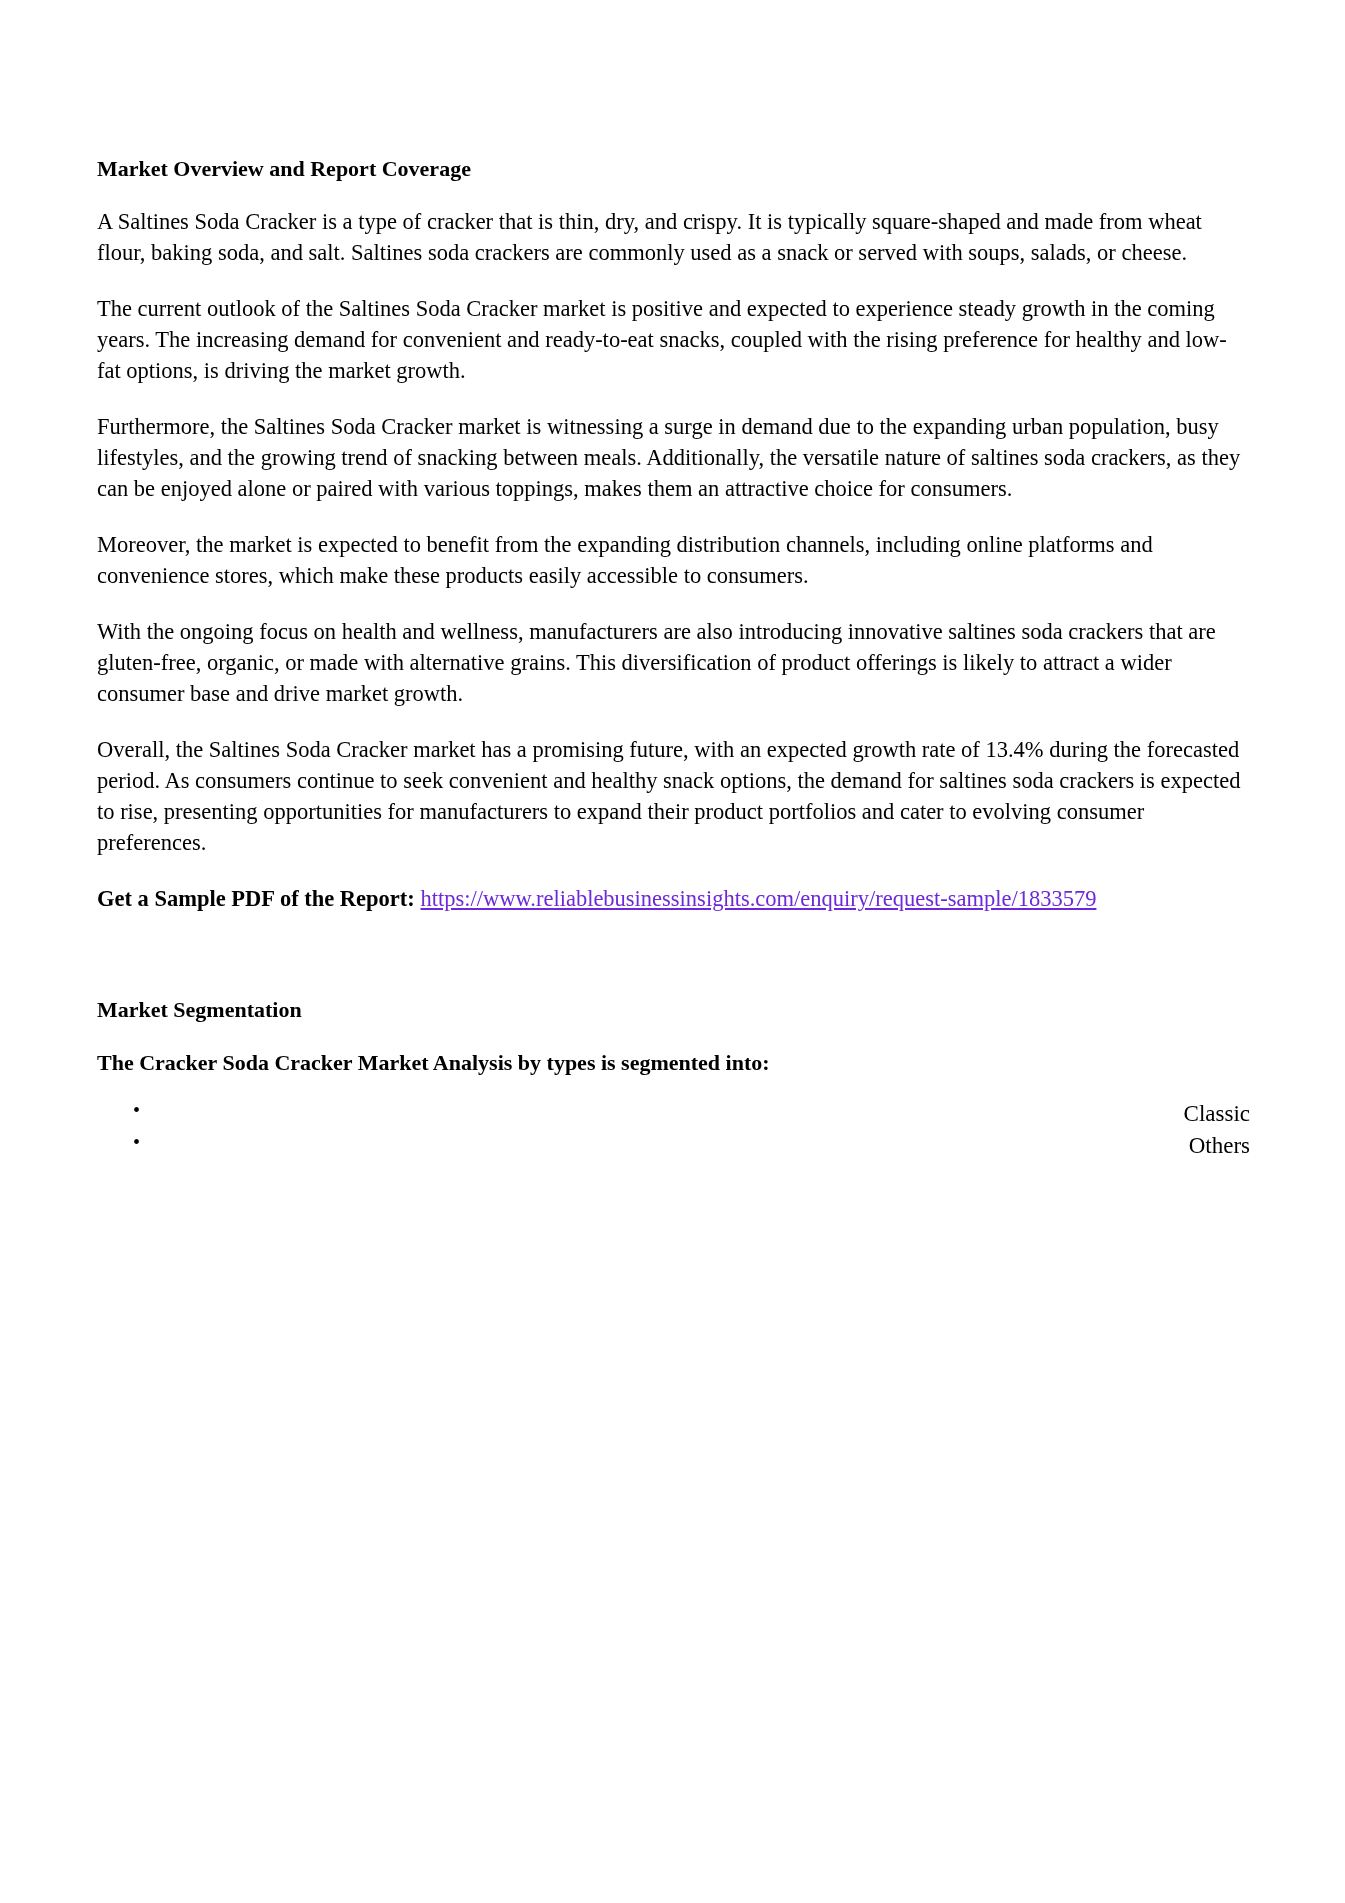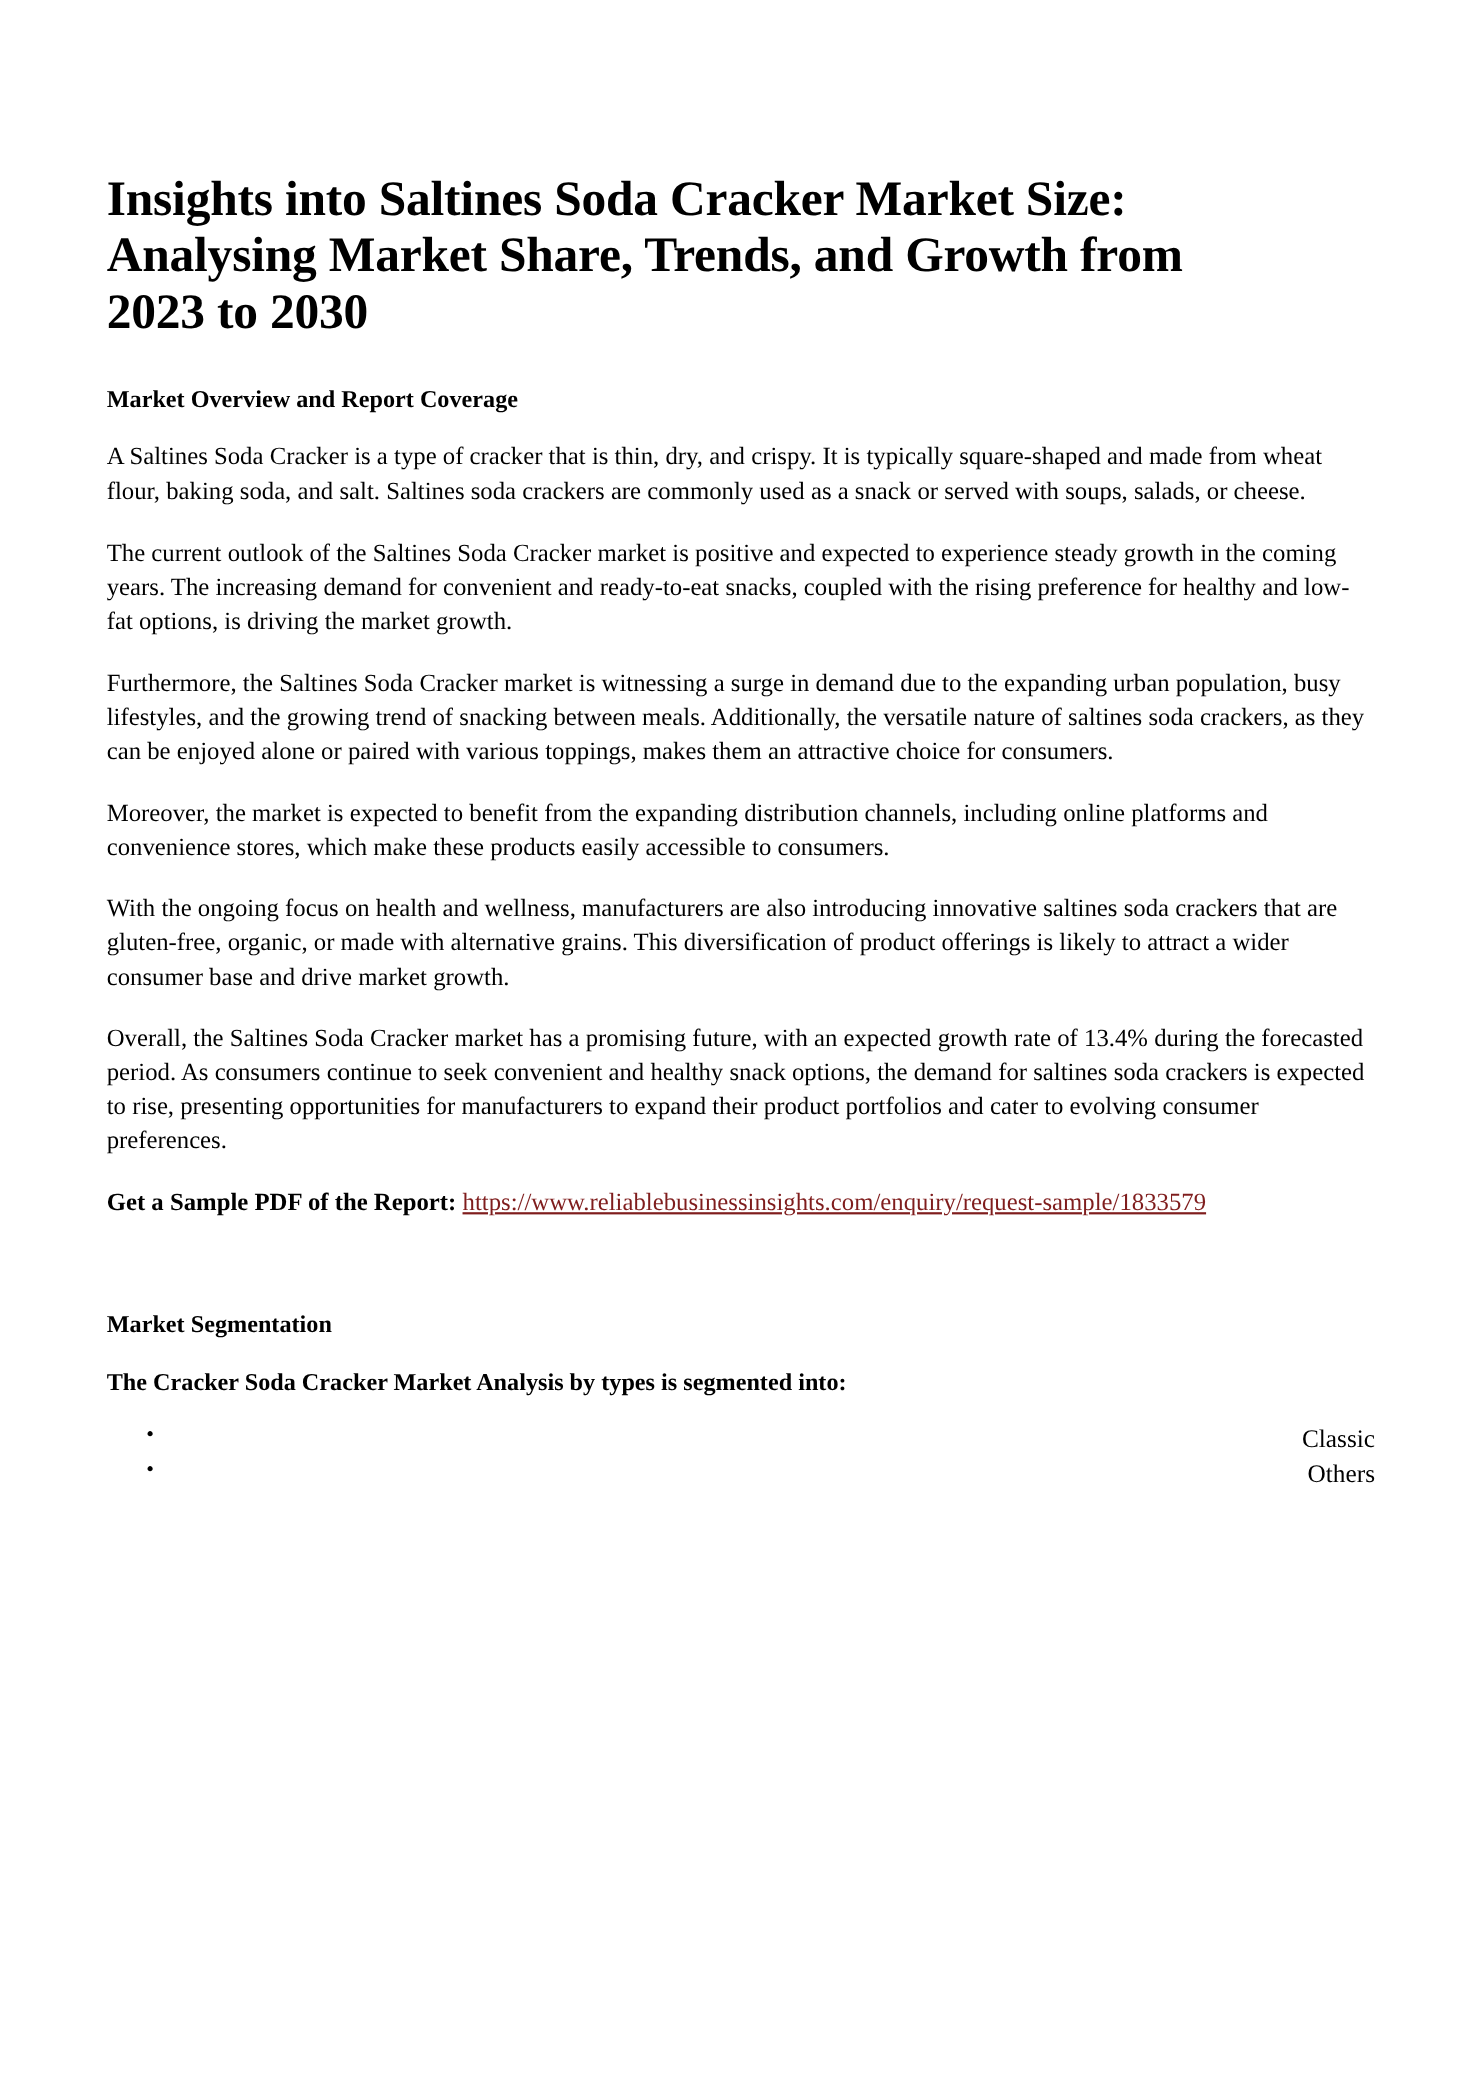--- a/index.html
+++ b/index.html
@@ -52,21 +52,21 @@
   .link-para {
     font-size: 22.5px;
     line-height: 1.38;
     margin: 0 0 25px 0;
     max-width: 1155px;
   }
   .link-para .lead {
     font-weight: bold;
   }
   .ext-link {
-    color: #7f1d1d;
+    color: #6d28d9;
     text-decoration: underline;
     word-break: break-all;
   }
 
   .gap-block {
     height: 58px;
   }
 
   .seg-title {
     font-size: 22px;
@@ -97,21 +97,20 @@
     left: -26px;
     top: -1px;
     font-size: 20px;
   }
 </style>
 </head>
 <body>
 
 <div class="page">
 
-  <h1 class="doc-title">Insights into Saltines Soda Cracker Market Size: Analysing Market Share, Trends, and Growth from 2023 to 2030</h1>
 
   <h2 class="section-heading">Market Overview and Report Coverage</h2>
 
   <p class="body-para">A Saltines Soda Cracker is a type of cracker that is thin, dry, and crispy. It is typically square-shaped and made from wheat flour, baking soda, and salt. Saltines soda crackers are commonly used as a snack or served with soups, salads, or cheese.</p>
 
   <p class="body-para">The current outlook of the Saltines Soda Cracker market is positive and expected to experience steady growth in the coming years. The increasing demand for convenient and ready-to-eat snacks, coupled with the rising preference for healthy and low-fat options, is driving the market growth.</p>
 
   <p class="body-para">Furthermore, the Saltines Soda Cracker market is witnessing a surge in demand due to the expanding urban population, busy lifestyles, and the growing trend of snacking between meals. Additionally, the versatile nature of saltines soda crackers, as they can be enjoyed alone or paired with various toppings, makes them an attractive choice for consumers.</p>
 
   <p class="body-para">Moreover, the market is expected to benefit from the expanding distribution channels, including online platforms and convenience stores, which make these products easily accessible to consumers.</p>

